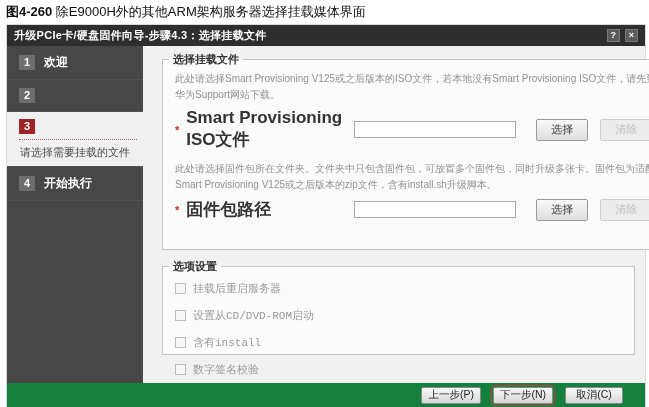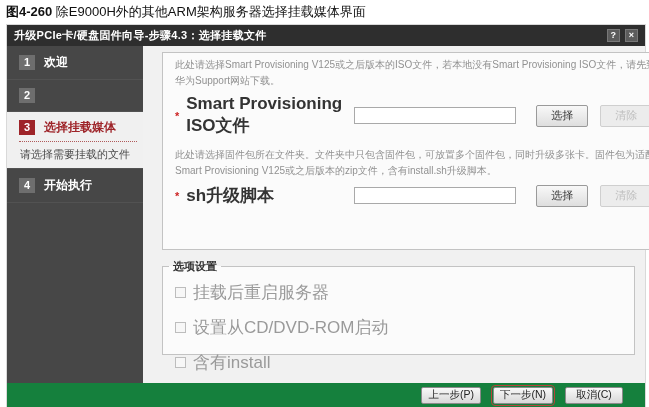--- a/index.html
+++ b/index.html
@@ -65,21 +65,21 @@
   .btn {
     height:22px; min-width:52px; padding:0 10px; margin-right:12px;
     background:linear-gradient(#f8f8f8,#dedede); border:1px solid #9a9a9a;
     border-radius:2px; font-size:11px; color:#333; cursor:pointer;
     font-family:inherit;
   }
   .btn:disabled, .btn.disabled { color:#bdbdbd; background:#ececec; border-color:#cfcfcf; cursor:default; }
 
   .cb-row { display:flex; align-items:center; gap:7px; margin:7px 0 12px 2px; }
   .checkbox { width:11px; height:11px; border:1px solid #bdbdbd; background:#f7f7f7; flex:0 0 11px; }
-  .cb-label { font-size:17px; color:#9a9a9a; }
+  .cb-label { font-size:11px; color:#9a9a9a;font-family:Liberation Mono, monospace; }
 
   .dialog-footer {
     height:24px; flex:0 0 24px; background:#15803d;
     display:flex; align-items:center; justify-content:flex-end; padding-right:22px;
   }
   .footer-btn {
     height:17px; min-width:58px; margin-left:12px; padding:0 6px;
     background:linear-gradient(#f8f8f8,#d8d8d8); border:1px solid #8a8a8a;
     border-radius:2px; font-size:10.5px; color:#222; cursor:pointer; font-family:inherit;
   }
@@ -105,51 +105,51 @@
       <div class="step">
         <span class="step-badge">1</span>
         <span>欢迎</span>
       </div>
       <div class="step">
         <span class="step-badge">2</span>
       </div>
       <div class="step-active-block">
         <div class="step-active-head">
           <span class="step-badge">3</span>
-          <span>选择挂载媒体</span>
         </div>
         <div class="step-active-sep"></div>
         <div class="step-active-desc">请选择需要挂载的文件</div>
       </div>
       <div class="step">
         <span class="step-badge">4</span>
         <span>开始执行</span>
       </div>
       <div class="sidebar-fill"></div>
     </div>
 
     <div class="content">
 
       <fieldset class="fs-files">
+        <legend>选择挂载文件</legend>
 
         <div class="hint">此处请选择Smart Provisioning V125或之后版本的ISO文件，若本地没有Smart Provisioning ISO文件，请先到华为Support网站下载。</div>
 
         <div class="field-row">
           <span class="req">*</span>
           <span class="field-label">Smart Provisioning ISO文件</span>
           <input class="text-input" type="text" value="" style="">
           <button class="btn">选择</button>
           <button class="btn disabled" disabled="">清除</button>
         </div>
 
         <div class="hint">此处请选择固件包所在文件夹。文件夹中只包含固件包，可放置多个固件包，同时升级多张卡。固件包为适配Smart Provisioning V125或之后版本的zip文件，含有install.sh升级脚本。</div>
 
         <div class="field-row">
           <span class="req">*</span>
-          <span class="field-label">sh升级脚本</span>
+          <span class="field-label">固件包路径</span>
           <input class="text-input" type="text" value="" style="">
           <button class="btn">选择</button>
           <button class="btn disabled" disabled="">清除</button>
         </div>
       </fieldset>
 
       <fieldset class="fs-options">
         <legend>选项设置</legend>
 
         <div class="cb-row">

